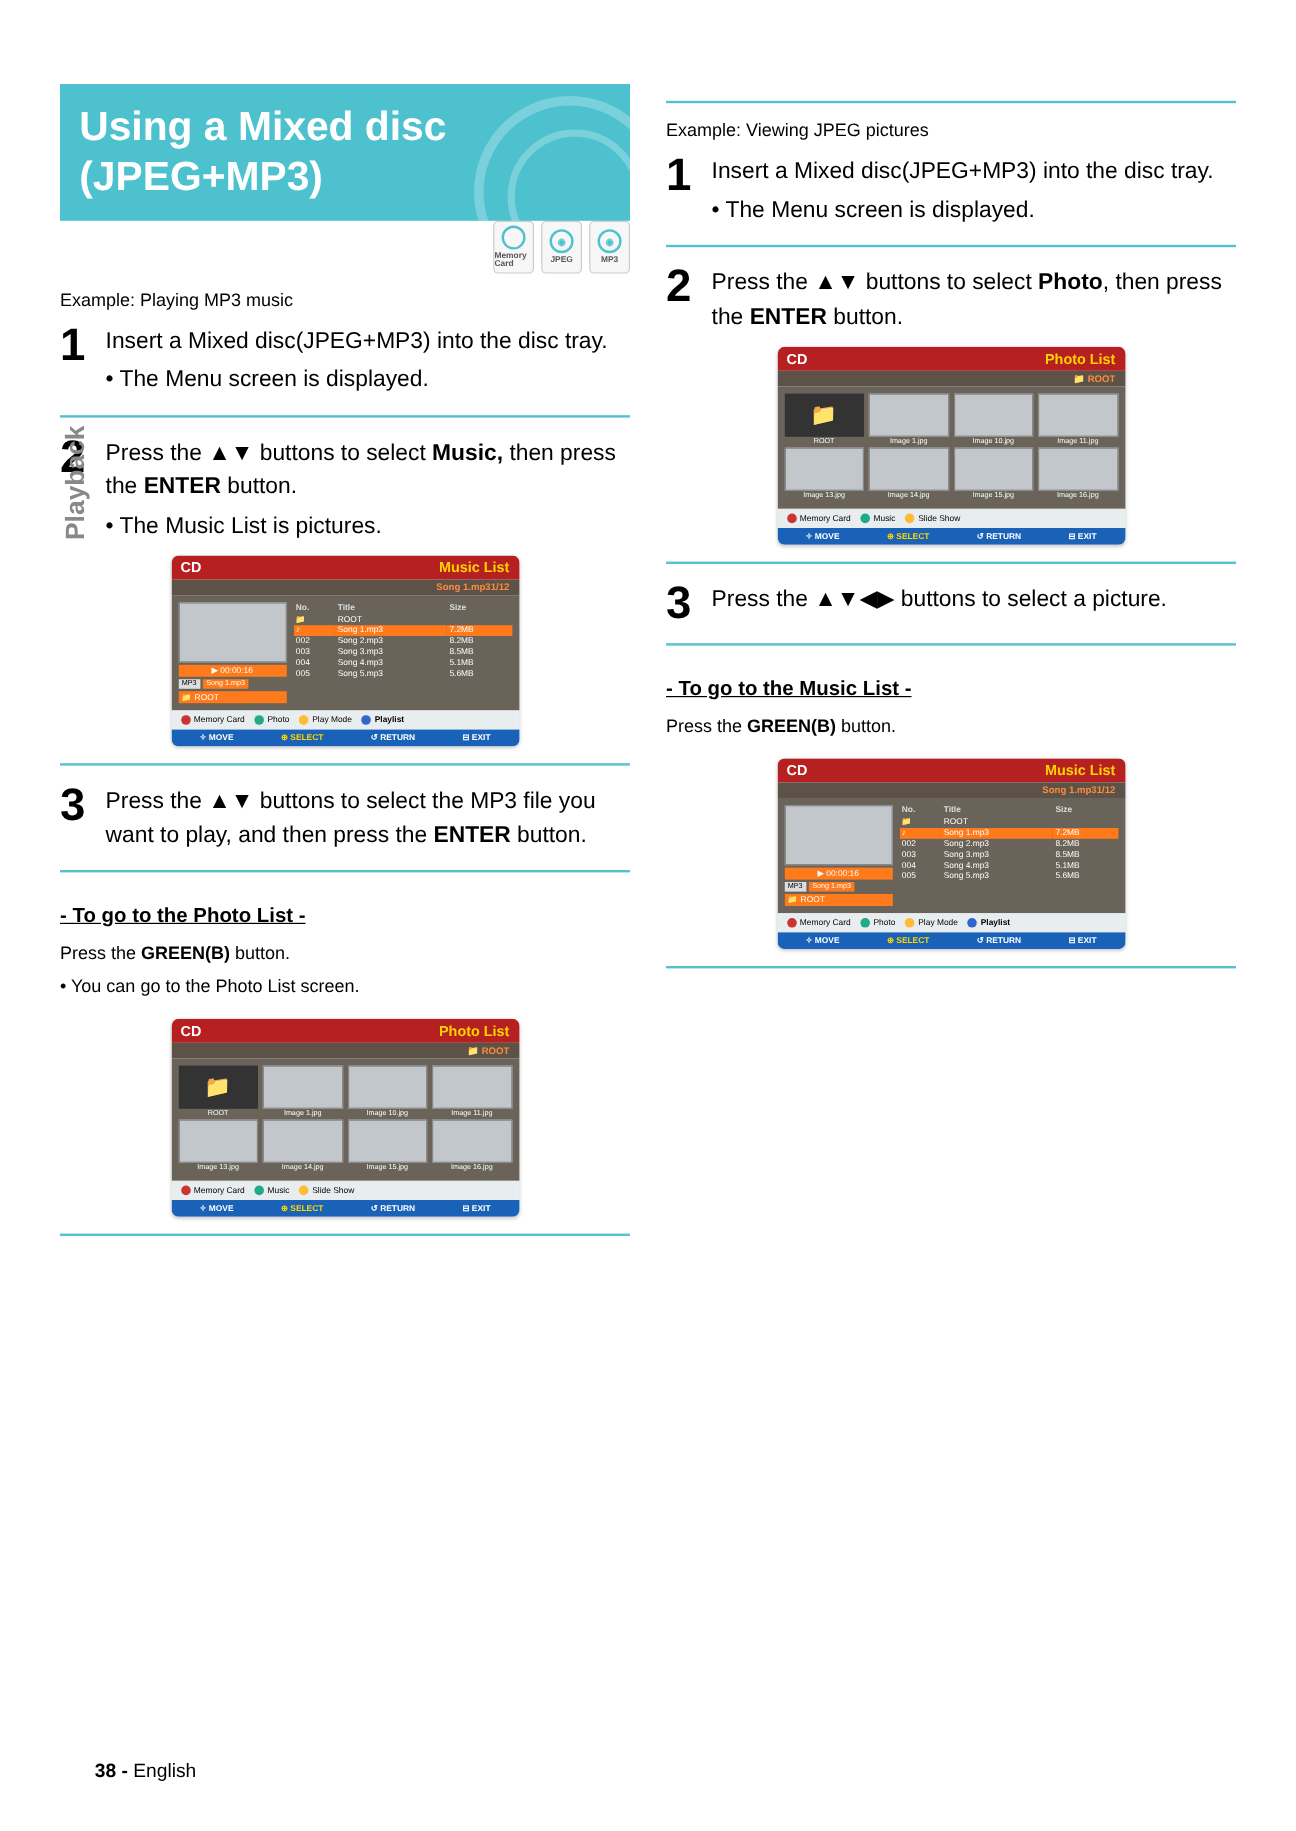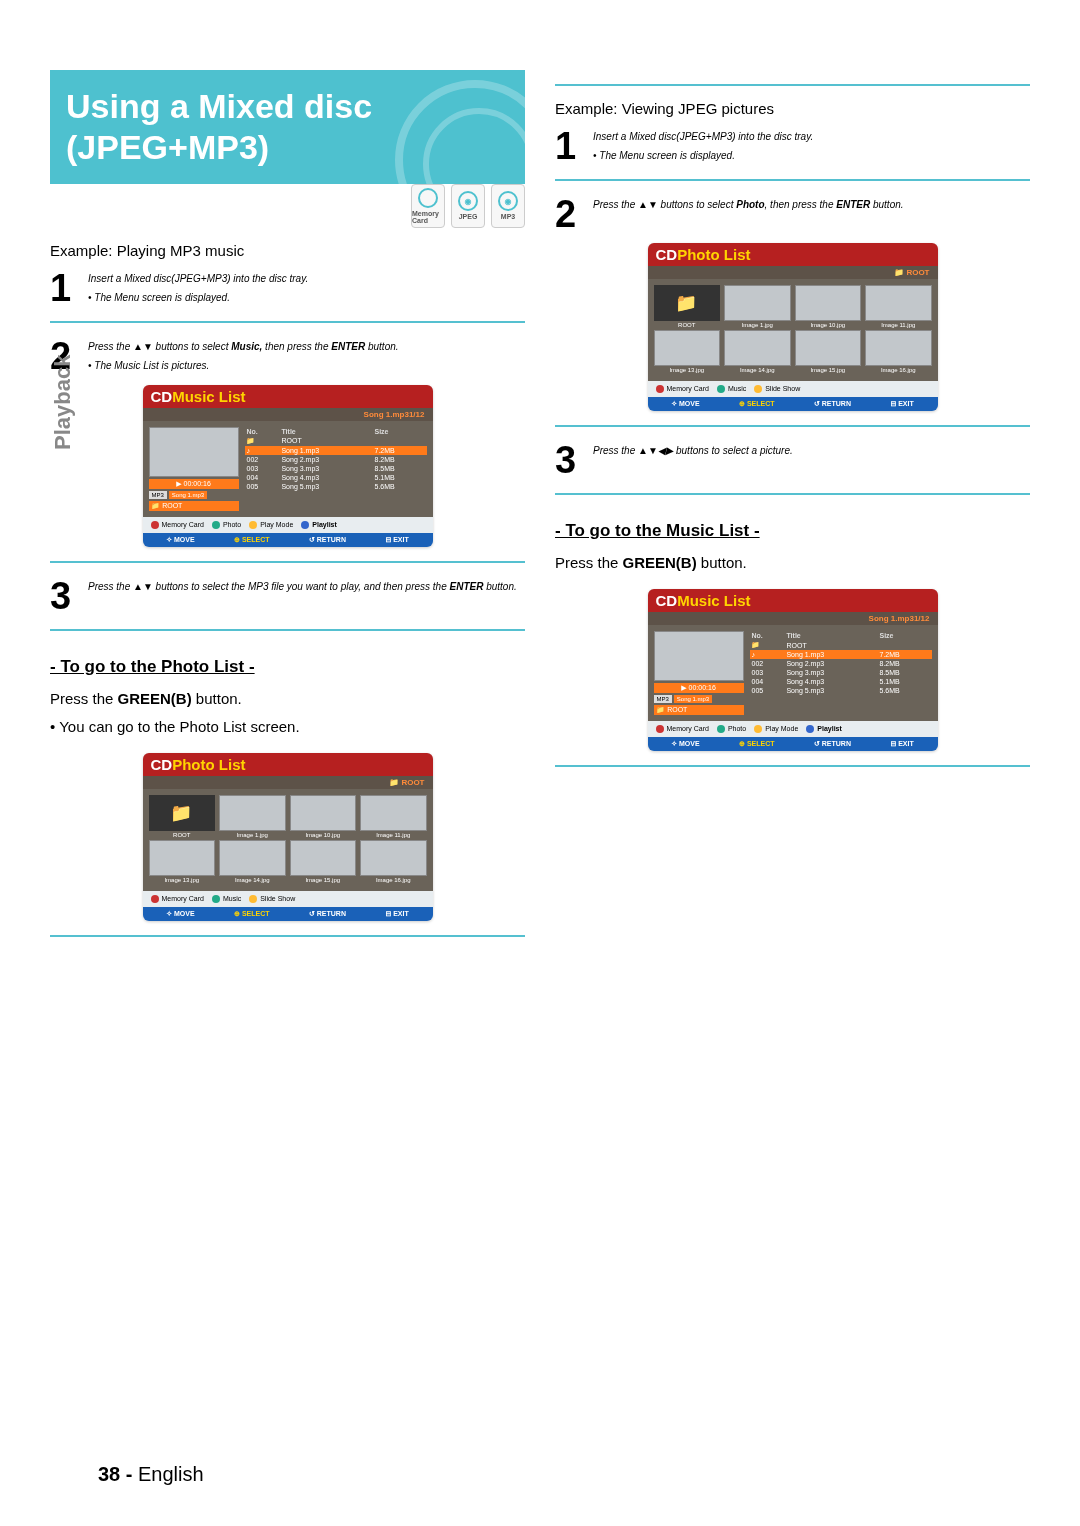--- a/index.html
+++ b/index.html
@@ -56,41 +56,41 @@
     width: 34px; height: 44px;
     border: 1px solid #ccc;
     border-radius: 4px;
     display: flex; flex-direction: column; align-items: center; justify-content: center;
     font-size: 7px; font-weight: bold; color: #555; background:#f7f7f7;
   }
   .icon-chip .circ { width:20px;height:20px;border:2px solid #4ec1cf;border-radius:50%;margin-bottom:2px;display:flex;align-items:center;justify-content:center;font-size:8px;color:#4ec1cf;}
   .example { font-size: 15px; margin: 14px 0 8px 0; }
   .step { display: flex; gap: 10px; margin: 10px 0 6px 0; }
   .step-num { font-size: 38px; font-weight: bold; line-height: 1; min-width: 28px; }
-  .step-text { font-size: 10px; line-height: 1.5; flex:1; padding-top:2px;font-style:italic;}
+  .step-text { font-size: 19px; line-height: 1.5; flex:1; padding-top:2px;}
   .step-text ul { list-style: none; margin-top: 4px; }
   .step-text ul li::before { content: "• "; }
   .hr-cyan { border: none; border-top: 2px solid #55c0d0; margin: 14px 0; }
   .subhead { font-size: 17px; font-weight: bold; margin: 26px 0 10px 0; text-decoration: underline; }
   .subtext { font-size: 15px; line-height: 1.6; margin-bottom:14px;}
   .subtext ul { list-style: none; margin-top: 4px; }
   .subtext ul li::before { content: "• "; }
   .b { font-weight: bold; }
 
   
   .osd {
     width: 290px;
     margin: 10px auto 14px auto;
     background: #e8edf0;
     border-radius: 6px;
     overflow: hidden;
     font-size: 8px;
     box-shadow: 0 1px 3px rgba(0,0,0,0.2);
   }
-  .osd-header { background: #b62020; color: #fff; display:flex; padding: 3px 8px; font-weight:bold; font-size:15px;}
+  .osd-header { background: #b62020; color: #fff; display:flex; justify-content:space-between; padding: 3px 8px; font-weight:bold; font-size:12px;}
   .osd-header .right { color: #ffd400; }
   .osd-sub { background:#5d5248; color:#ff8b3a; padding:2px 8px; display:flex; justify-content:flex-end; font-size:8px; font-weight:bold;}
   .osd-body { display:flex; padding:6px; gap:6px; background:#6a6359;}
   .osd-preview { width: 90px; }
   .osd-preview .thumb { width:90px; height:50px; background:#c2c7cb; border:1px solid #888;}
   .osd-preview .time { background:#ff7a1a; color:#fff; font-size:7px; text-align:center; padding:1px 0; margin-top:2px;}
   .osd-preview .tag { display:flex; gap:2px; margin-top:2px;}
   .osd-preview .tag span{ background:#ddd; font-size:6px; padding:1px 3px;}
   .osd-preview .tag .hl{ background:#ff7a1a; color:#fff;}
   .osd-preview .root{ background:#ff7a1a; color:#fff; font-size:7px; padding:1px 3px; margin-top:2px;}
@@ -110,21 +110,21 @@
 
   
   .photo-body{ background:#6a6359; padding:6px;}
   .photo-row{ display:flex; gap:4px; margin-bottom:2px;}
   .photo-cell{ flex:1; text-align:center;}
   .photo-cell .ph{ width:100%; height:36px; background:#c2c7cb; border:1px solid #888;}
   .photo-cell .root-th{ width:100%; height:36px; background:#333; display:flex;align-items:center;justify-content:center;}
   .photo-cell .root-th::after{content:"📁";font-size:18px;}
   .photo-cell .lbl{ color:#fff; font-size:6px; margin-top:1px;}
 
-  .page-footer{ position:absolute; bottom:40px; left:98px; font-size:20px;}
+  .page-footer{ position:absolute; bottom:40px; left:79px; font-size:16px;}
   .page-footer .pn{ font-weight:bold;}
 
   .arrows { font-family: Arial; }
 </style>
 </head>
 <body>
 
 <div class="side-tab">Playback</div>
 
 <div class="container">

